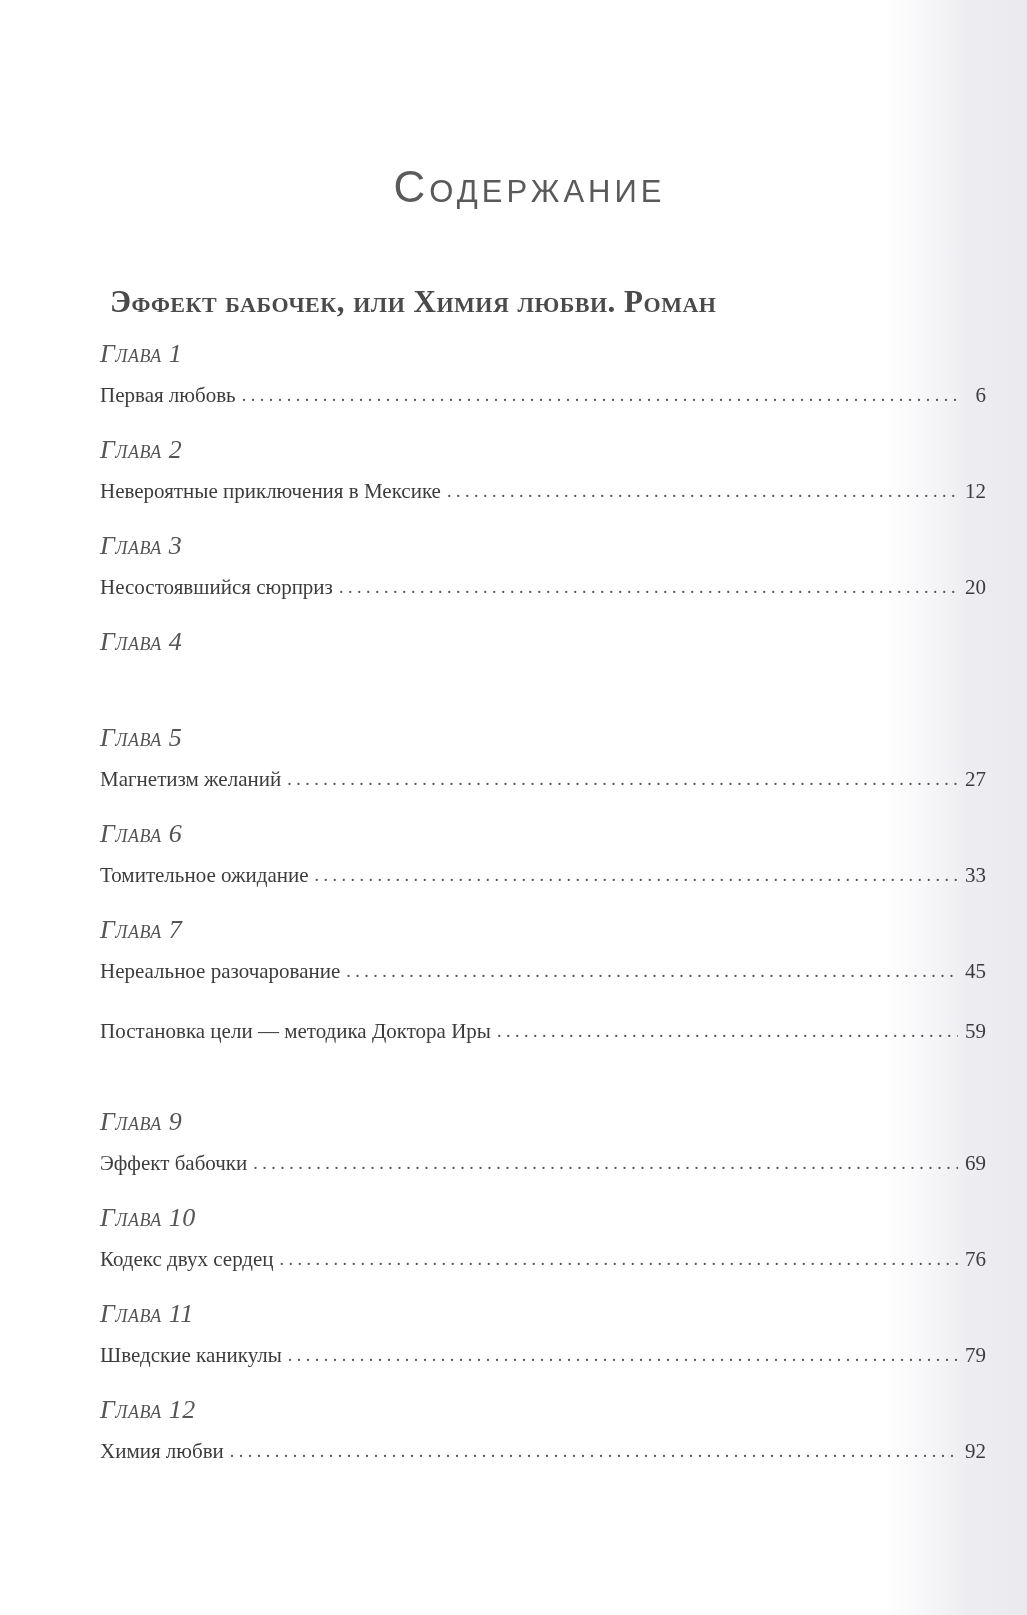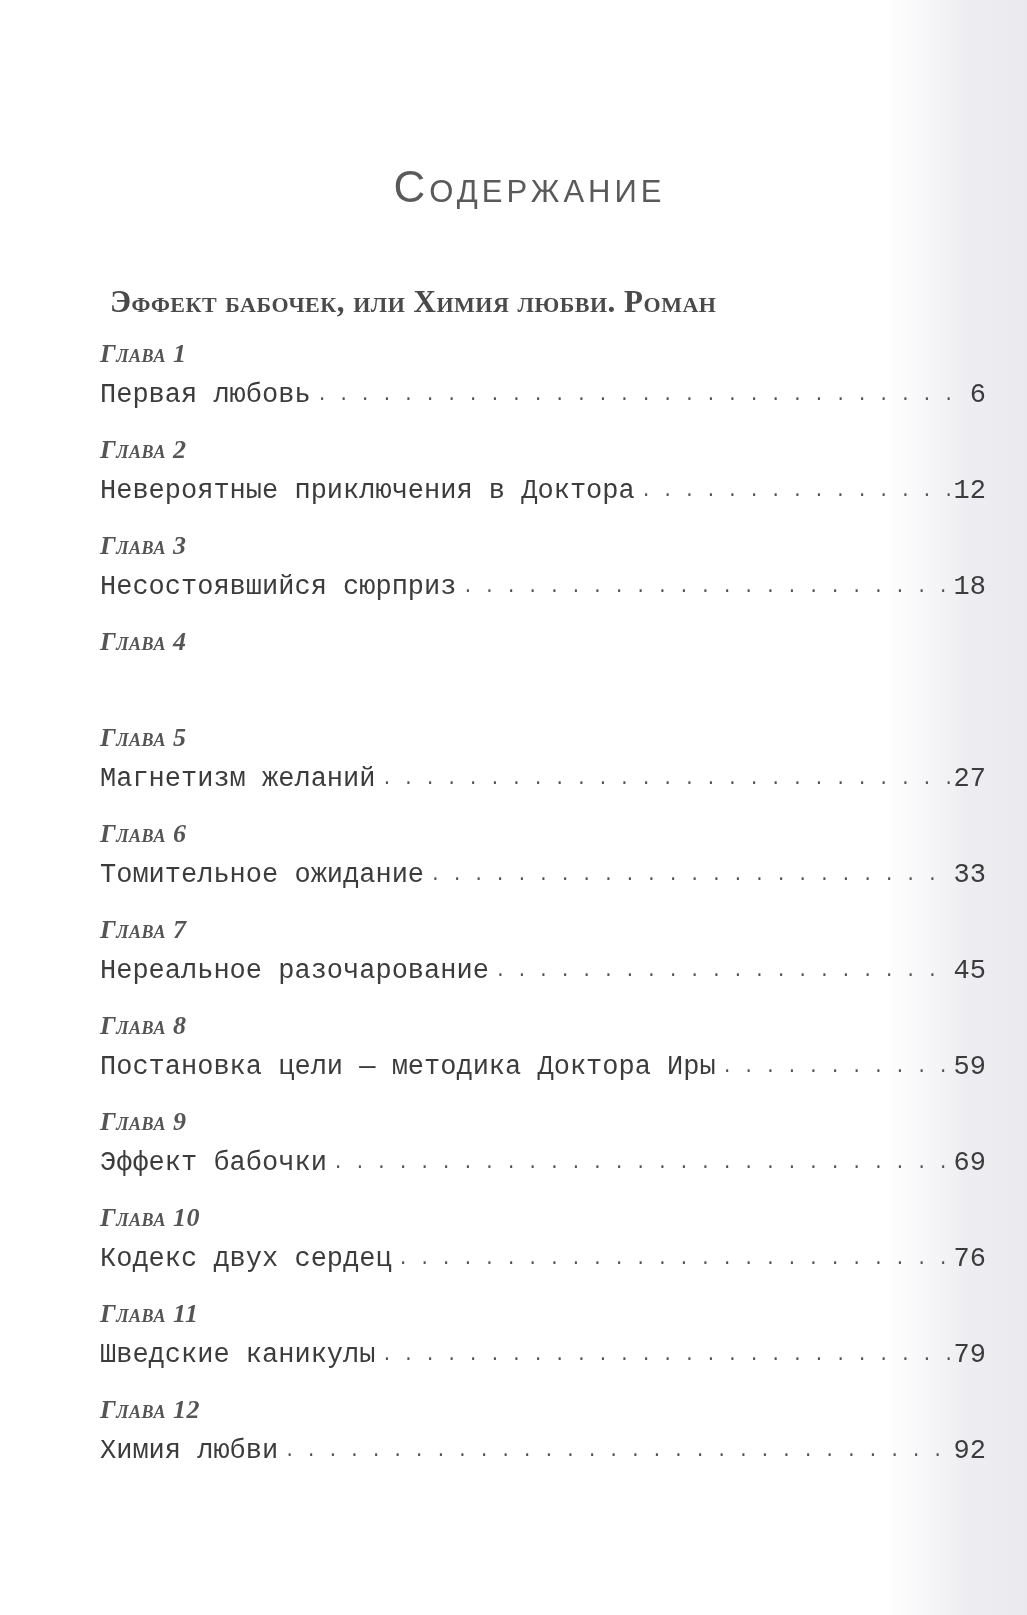--- a/index.html
+++ b/index.html
@@ -58,29 +58,28 @@
     }
     .chapter-label {
       font-family: "Liberation Serif", "DejaVu Serif", serif;
       font-style: italic;
       font-variant: small-caps;
       font-size: 26px;
       color: #555;
       height: 36px;
       line-height: 36px;
       letter-spacing: 0.5px;
-      font-weight: bold;
     }
     .chapter-line {
       display: flex;
       align-items: flex-start;
       height: 46px;
       line-height: 46px;
-      font-family: Liberation Mono, monospace;
-      font-size: 27px;
+      font-family: Liberation Serif, serif;
+      font-size: 21px;
       color: #3c3c3c;
     }
     .chapter-title {
       white-space: nowrap;
       padding-right: 6px;
     }
     .leader {
       flex: 1;
       overflow: hidden;
       white-space: nowrap;
@@ -115,32 +114,32 @@
       <div class="chapter-line">
         <span class="chapter-title">Первая любовь</span>
         <span class="leader"></span>
         <span class="page-num">6</span>
       </div>
     </div>
 
     <div class="entry">
       <div class="chapter-label">Глава 2</div>
       <div class="chapter-line">
-        <span class="chapter-title">Невероятные приключения в Доктора</span>
+        <span class="chapter-title">Невероятные приключения в Мексике</span>
         <span class="leader"></span>
         <span class="page-num">12</span>
       </div>
     </div>
 
     <div class="entry">
       <div class="chapter-label">Глава 3</div>
       <div class="chapter-line">
         <span class="chapter-title">Несостоявшийся сюрприз</span>
         <span class="leader"></span>
-        <span class="page-num">18</span>
+        <span class="page-num">20</span>
       </div>
     </div>
 
     <div class="entry">
       <div class="chapter-label">Глава 4</div>
     </div>
 
     <div class="entry">
       <div class="chapter-label">Глава 5</div>
       <div class="chapter-line">
@@ -162,21 +161,20 @@
     <div class="entry">
       <div class="chapter-label">Глава 7</div>
       <div class="chapter-line">
         <span class="chapter-title">Нереальное разочарование</span>
         <span class="leader"></span>
         <span class="page-num">45</span>
       </div>
     </div>
 
     <div class="entry">
-      <div class="chapter-label">Глава 8</div>
       <div class="chapter-line">
         <span class="chapter-title">Постановка цели — методика Доктора Иры</span>
         <span class="leader"></span>
         <span class="page-num">59</span>
       </div>
     </div>
 
     <div class="entry">
       <div class="chapter-label">Глава 9</div>
       <div class="chapter-line">

